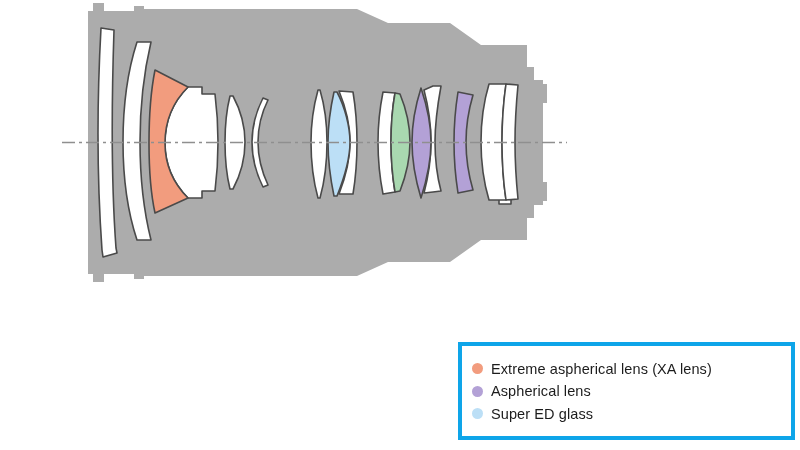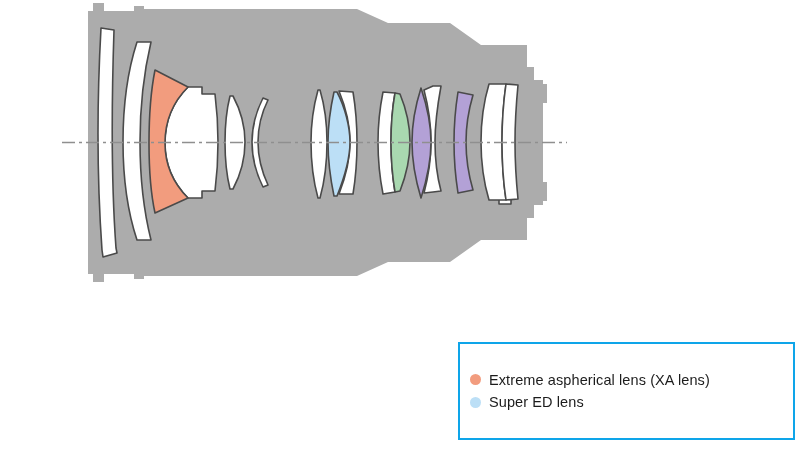--- a/index.html
+++ b/index.html
@@ -4,21 +4,21 @@
 <style>
   html,body { margin:0; padding:0; background:#ffffff; }
   .stage {
     position:relative; width:800px; height:450px; background:#ffffff;
     font-family:"Liberation Sans", sans-serif; overflow:hidden;
   }
   .diagram-svg { position:absolute; left:0; top:0; }
   .el { stroke:#4a4a4a; stroke-width:1.6; stroke-linejoin:round; stroke-linecap:round; }
   .legend {
     position:absolute; left:458px; top:342px; width:337px; height:98px;
-    border:2px solid #0ea5e9; background:#ffffff; box-sizing:border-box;
+    border:4px solid #0ea5e9; background:#ffffff; box-sizing:border-box;
     display:flex; flex-direction:column; justify-content:center; padding:4px 0 4px 10px;
   }
   .legend-row { display:flex; align-items:center; height:22.5px; }
   .legend-row svg { flex:0 0 auto; margin-right:8px; display:block; }
   .legend-label { font-size:14.5px; color:#1c1c1c; letter-spacing:0.1px; white-space:nowrap; }
 </style>
 </head>
 <body>
 
 <div class="stage">
@@ -60,19 +60,25 @@
 
   <div class="legend">
     <div class="legend-row">
       <svg width="11" height="11">
         <circle cx="5.5" cy="5.5" r="5.5" fill="#F29C7E"></circle>
       </svg>
       <span class="legend-label">Extreme aspherical lens (XA lens)</span>
     </div>
     <div class="legend-row">
       <svg width="11" height="11">
+        <circle cx="5.5" cy="5.5" r="5.5" fill="#B3A1D6"></circle>
+      </svg>
+      <span class="legend-label">Aspherical lens</span>
+    </div>
+    <div class="legend-row">
+      <svg width="11" height="11">
         <circle cx="5.5" cy="5.5" r="5.5" fill="#BCDFF6"></circle>
       </svg>
-      <span class="legend-label">Super ED lens</span>
+      <span class="legend-label">Super ED glass</span>
     </div>
   </div>
 
 </div>
 
 </body></html>

